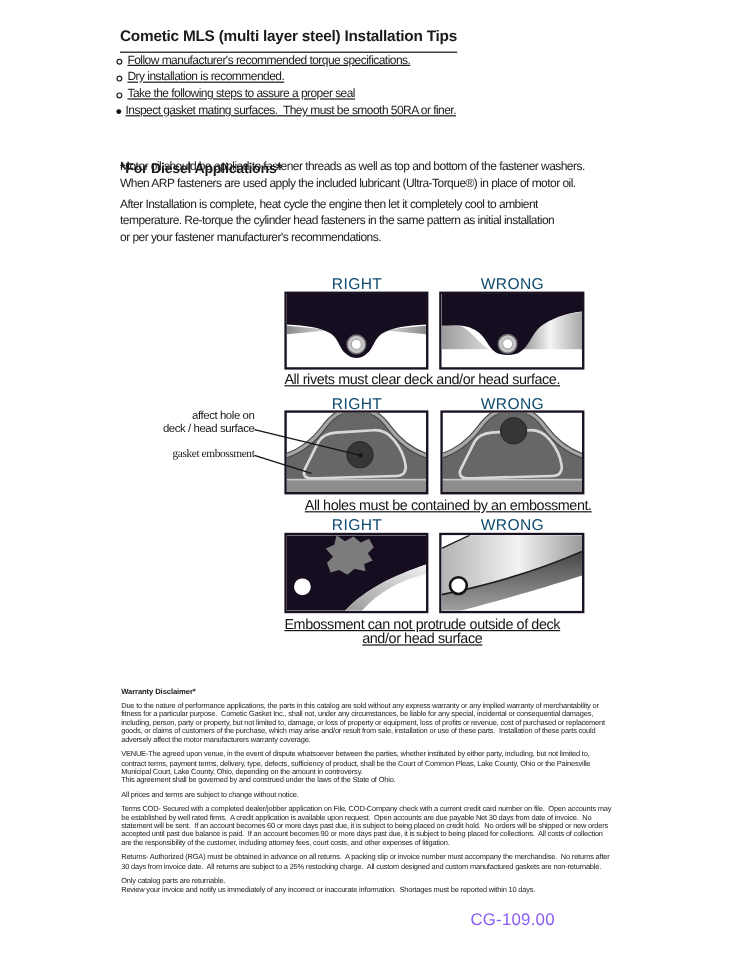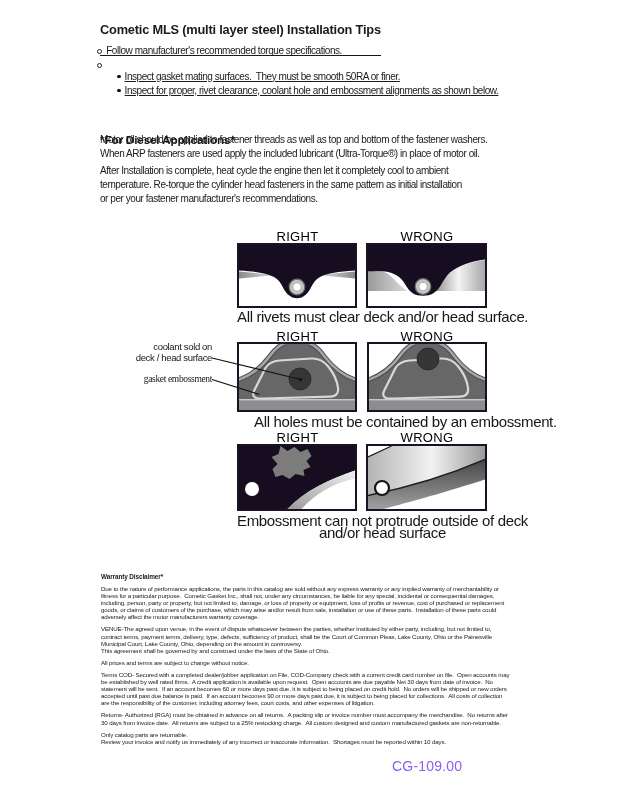--- a/index.html
+++ b/index.html
@@ -3,37 +3,37 @@
 <meta charset="utf-8">
 <style>
   html,body{margin:0;padding:0;background:#ffffff;}
   .sheet{
     position:relative;width:618px;height:800px;background:#fff;overflow:hidden;
     font-family:"Liberation Sans","DejaVu Sans",sans-serif;color:#1b1b1b;
   }
   .abs{position:absolute;}
   
   .title{left:100px;top:22px;font-size:12.8px;font-weight:700;letter-spacing:-0.2px;}
-  .title span{display:inline-block;border-bottom:1.6px solid #151515;padding-bottom:18px;white-space:pre;}
+  .title span{display:inline-block;border-bottom:1.6px solid #151515;padding-bottom:6px;white-space:pre;}
   .bullets{left:97px;top:46px;}
   .b-row{display:flex;align-items:flex-start;margin-bottom:3.5px;font-size:10px;line-height:10.5px;letter-spacing:-0.45px;}
   .b-row .txt{white-space:pre;text-decoration:underline;}
   .mark-open{flex:0 0 auto;width:3.2px;height:3.2px;border:1px solid #222;border-radius:50%;margin:3px 4px 0 0;}
   .mark-fill{flex:0 0 auto;width:3.6px;height:3.6px;background:#111;border-radius:50%;margin:3px 4px 0 0;}
-  .indent{margin-left:20px;}
+  .indent{justify-content:space-between;}
   .h2{left:100px;top:117px;font-size:11.8px;font-weight:700;letter-spacing:-0.2px;white-space:pre;margin-top:16px;}
   .para{font-size:10px;line-height:14px;letter-spacing:-0.45px;white-space:pre;}
   .p1{left:100px;top:133px;}
   .p2{left:100px;top:164px;}
   .note{left:100px;top:206px;font-size:10px;letter-spacing:-0.45px;white-space:pre;}
   
-  .rw{font-size:13px;letter-spacing:0.3px;text-align:center;color:#000000;}
+  .rw{font-size:13px;letter-spacing:0.3px;text-align:center;color:#0c4a6e;}
   .dbox{border:2.5px solid #1a1122;background:#fff;box-sizing:content-box;line-height:0;}
   .dbox svg{display:block;}
-  .cap{font-size:15px;letter-spacing:-0.35px;line-height:11.5px;white-space:pre;color:#161616;}
+  .cap{font-size:12px;letter-spacing:-0.35px;line-height:11.5px;white-space:pre;color:#161616;text-decoration:underline;}
   .side-label{font-size:9.5px;letter-spacing:-0.35px;line-height:11px;text-align:right;white-space:pre;color:#161616;}
   .leader{pointer-events:none;z-index:5;}
   
   .legal{left:101px;top:573px;width:424px;}
   .legal h3{margin:0 0 5px 0;font-size:6.4px;letter-spacing:-0.1px;}
   .legal p{margin:0 0 5px 0;font-size:6.2px;line-height:7.1px;letter-spacing:-0.15px;white-space:pre;}
   .doc-code{left:392px;top:758px;font-size:14px;letter-spacing:0.2px;color:#8b5cf6;white-space:pre;}
 </style>
 </head>
 <body>
@@ -42,28 +42,29 @@
 
   <div class="abs title"><span>Cometic MLS (multi layer steel) Installation Tips</span></div>
 
   <div class="abs bullets">
     <div class="b-row">
         <span class="mark-open"></span>
         <span class="txt">Follow manufacturer's recommended torque specifications.</span>
       </div>
     <div class="b-row">
         <span class="mark-open"></span>
+        <span class="txt">Dry installation is recommended.</span>
+      </div>
+    <div class="b-row">
+        <span class="mark-open"></span>
+        <span class="txt">Take the following steps to assure a proper seal</span>
       </div>
     <div class="b-row indent">
         <span class="mark-fill"></span>
         <span class="txt">Inspect gasket mating surfaces.  They must be smooth 50RA or finer.</span>
-      </div>
-    <div class="b-row indent">
-        <span class="mark-fill"></span>
-        <span class="txt">Inspect for proper, rivet clearance, coolant hole and embossment alignments as shown below.</span>
       </div>
   </div>
 
   <div class="abs h2">*For Diesel Applications*</div>
   <div class="abs para p1">Motor oil should be applied to fastener threads as well as top and bottom of the fastener washers.
 When ARP fasteners are used apply the included lubricant (Ultra-Torque®) in place of motor oil.</div>
   <div class="abs para p2">After Installation is complete, heat cycle the engine then let it completely cool to ambient
 temperature. Re-torque the cylinder head fasteners in the same pattern as initial installation
 or per your fastener manufacturer's recommendations.</div>
 
@@ -111,21 +112,21 @@
       <circle cx="55" cy="41.5" r="7.8" fill="#c6c6c6" stroke="#6e6e6e" stroke-width="1.2"></circle>
       <circle cx="55" cy="41.5" r="4.2" fill="#ffffff" stroke="#9a9a9a" stroke-width="0.8"></circle>
     </svg>
   </div>
 
   <div class="abs cap" style="left:237px;top:311px;">All rivets must clear deck and/or head surface.</div>
 
   <div class="abs rw" style="left:237px;top:329px;width:121px;">RIGHT</div>
   <div class="abs rw" style="left:367px;top:329px;width:120px;">WRONG</div>
 
-  <div class="abs side-label" style="left:112px;top:341px;width:100px;">coolant sold on
+  <div class="abs side-label" style="left:112px;top:341px;width:100px;">affect hole on
 deck / head surface</div>
   <div class="abs side-label" style="left:112px;top:374px;width:100px;font-family:Liberation Serif, serif;">gasket embossment</div>
 
   <div class="abs dbox" style="left:237px;top:342px;">
     <svg width="116" height="66" viewBox="0 0 116 66">
       <rect width="116" height="66" fill="#ffffff"></rect>
       <path d="M0,37 C12,33 22,25 31,13 C36.5,5.5 41,1.5 46,0 L70,0 C75,1.5 79.5,5.5 85,13 C94,25 104,33 116,37 L116,66 L0,66 Z" fill="#676767"></path>
       <path d="M-1,36 C11,32 21.5,24.5 30.5,12.5 C36,5 40.5,1 45.5,-0.5" fill="none" stroke="#4a4a4a" stroke-width="4.6"></path>
       <path d="M-1,36 C11,32 21.5,24.5 30.5,12.5 C36,5 40.5,1 45.5,-0.5" fill="none" stroke="#a6a6a6" stroke-width="2.6"></path>
       <path d="M70.5,-0.5 C75.5,1 80,5 85.5,12.5 C94.5,24.5 105,32 117,36" fill="none" stroke="#4a4a4a" stroke-width="4.6"></path>

